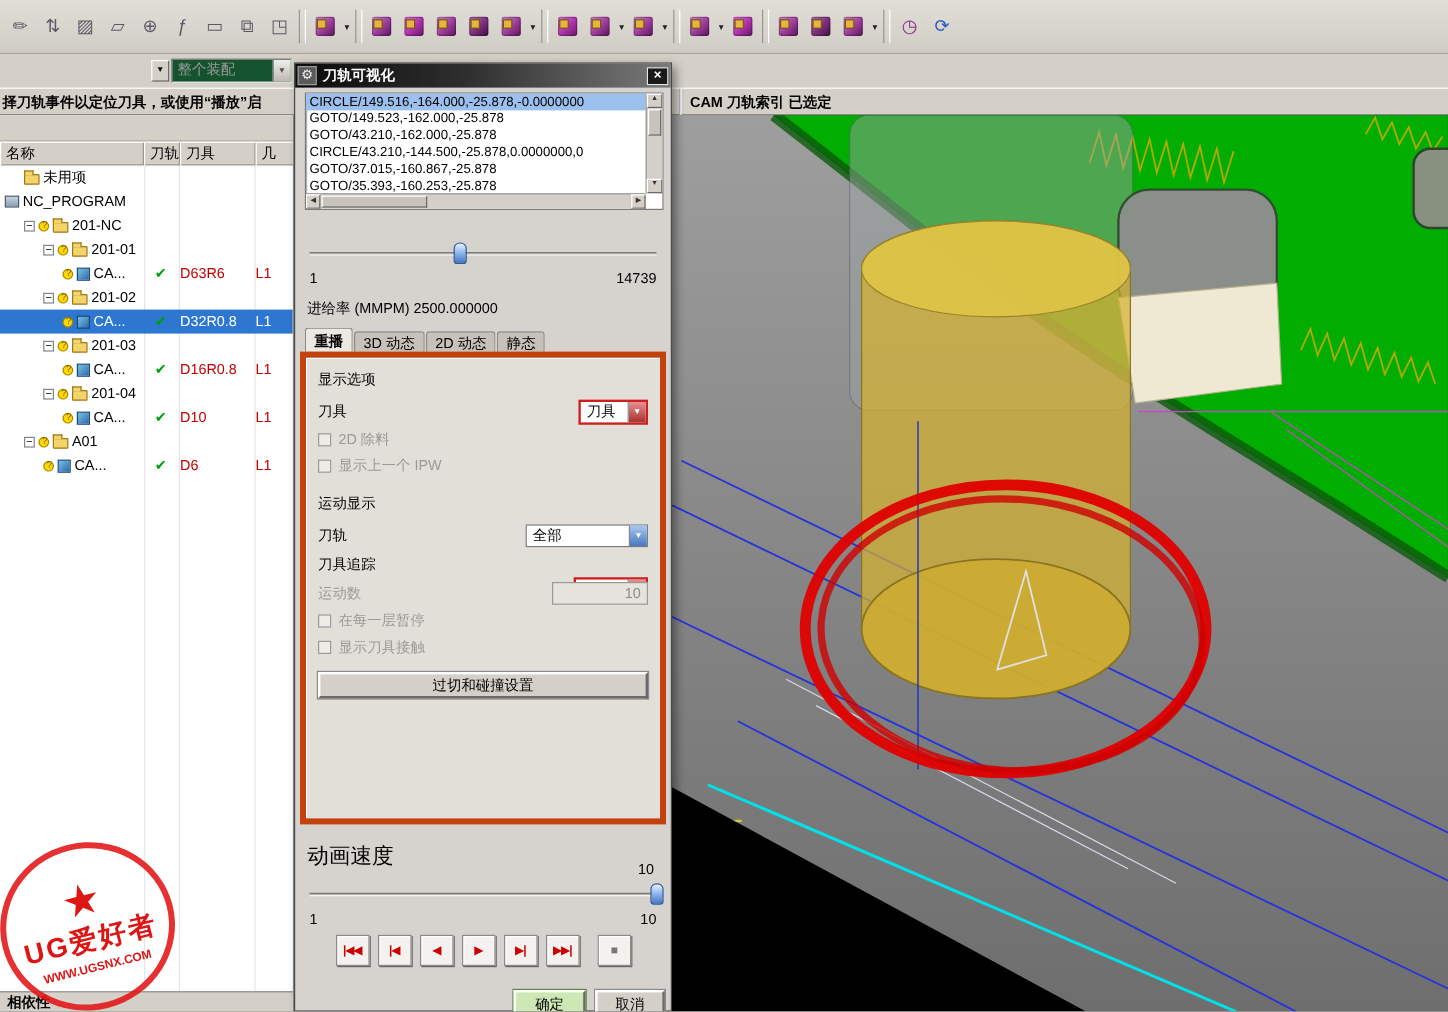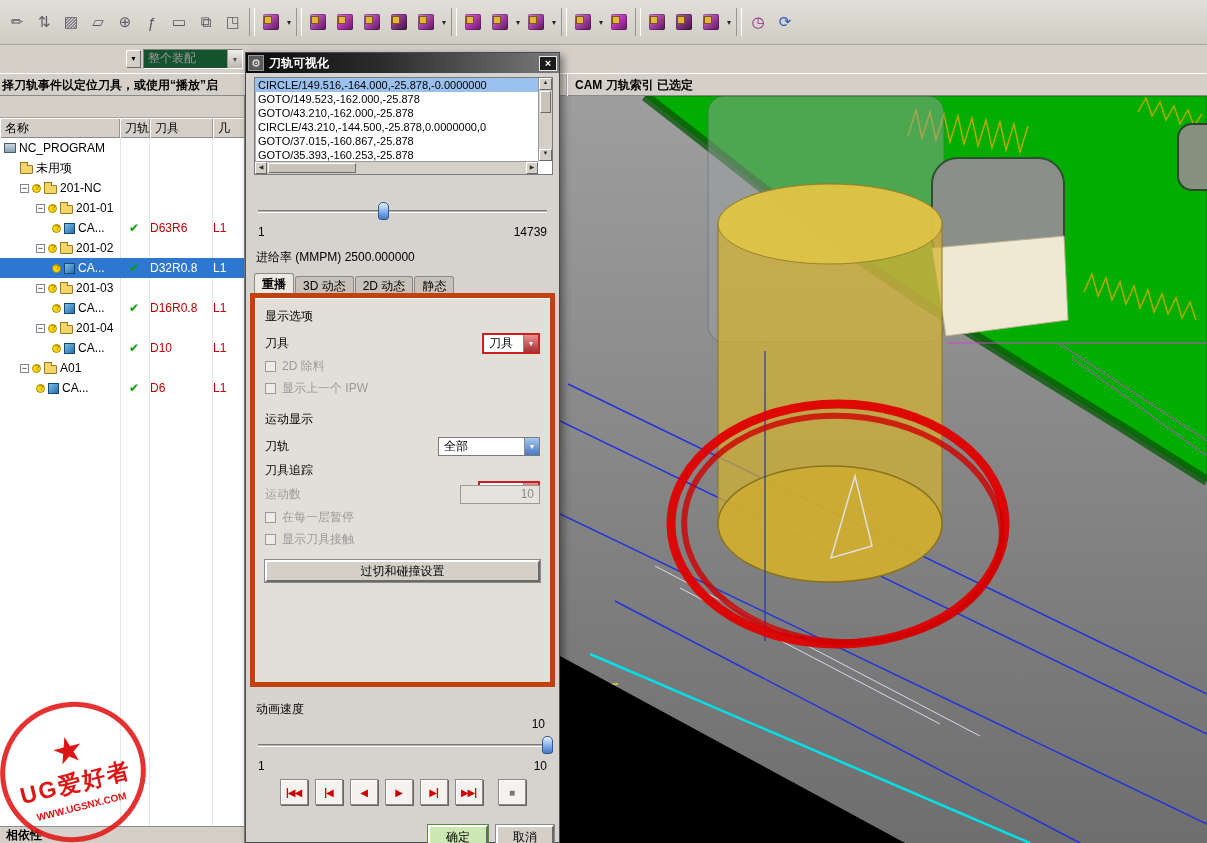--- a/index.html
+++ b/index.html
@@ -126,21 +126,21 @@
   .combo.red .btn { background:linear-gradient(#e89090,#a83030); color:#fff; }
   .combo.blue .btn { background:linear-gradient(#a8c8f0,#4878c0); color:#fff; }
   .w-narrow { width:58px; } .w-mid { width:62px;margin-top:43px; } .w-wide { width:102px; }
   .chkrow { display:flex; align-items:center; gap:6px; color:#9a9a9a; height:22px; font-size:12px; }
   .chkbox { width:11px; height:11px; border:1px solid #9a9a9a; background:#eeece8; flex:none; }
   .dinput { width:80px; height:19px; border:1px solid #9a9a9a; background:#e6e3dd; color:#8a8a8a;
     text-align:right; padding:0 5px; line-height:17px; font-size:12px; }
   .gouge-btn { display:block; width:100%; height:22px; margin-top:10px; background:#d4d0c8;
     border:2px solid; border-color:#fff #6a6a6a #6a6a6a #fff; font-size:12px;
     font-family:inherit; box-shadow:0 0 0 1px #8a8a8a; }
-  .anim-label { position:absolute; left:10px; top:628px; font-size:12px; }
+  .anim-label { position:absolute; left:10px; top:628px; font-size:18px; }
   .anim-value { position:absolute; right:14px; top:644px; font-size:12px; }
   .slider-speed { top:662px; }
   .range-speed { top:686px; }
   .playback { position:absolute; left:0; top:706px; width:100%; display:flex; justify-content:center; gap:7px; }
   .pbtn { width:28px; height:26px; background:#f4f2ee; border:1px solid #8a8a8a;
     box-shadow:1px 1px 0 #666, inset 1px 1px 0 #fff; color:#cc0000; font-weight:bold;
     font-size:10px; letter-spacing:-1px; font-family:inherit; padding:0; }
   .pbtn.muted { color:#777; margin-left:8px; }
   .okrow { position:absolute; left:0; top:752px; width:100%; height:24px; }
   .btn-ok { position:absolute; left:182px; width:60px; height:24px; background:#cde8b4;
@@ -293,31 +293,31 @@
       <span class="hc" style="left:0;width:120px;">名称</span>
       <span class="hc" style="left:120px;width:30px;">刀轨</span>
       <span class="hc" style="left:150px;width:63px;">刀具</span>
       <span class="hc" style="left:213px;width:32px;border-right:none;">几</span>
     </div>
     <div class="tree">
       <div class="vline" style="left:120px"></div>
       <div class="vline" style="left:149px"></div>
       <div class="vline" style="left:212px"></div>
     <div class="trow">
+          <span class="ind" style="width: 20px;"></span>
+          <span class="ic ic-folder"></span>
+          <span class="tlabel">未用项</span>
+          <span class="col col1"></span>
+          <span class="col col2"></span>
+          <span class="col col3"></span>
+        </div>
+        <div class="trow">
           <span class="ind" style="width: 4px;"></span>
           <span class="ic ic-program"></span>
           <span class="tlabel">NC_PROGRAM</span>
-          <span class="col col1"></span>
-          <span class="col col2"></span>
-          <span class="col col3"></span>
-        </div>
-        <div class="trow">
-          <span class="ind" style="width: 20px;"></span>
-          <span class="ic ic-folder"></span>
-          <span class="tlabel">未用项</span>
           <span class="col col1"></span>
           <span class="col col2"></span>
           <span class="col col3"></span>
         </div>
         <div class="trow">
           <span class="ind" style="width: 20px;"></span>
           <span class="expander">−</span>
           <span class="ic ic-lamp"></span>
           <span class="ic ic-folder"></span>
           <span class="tlabel">201-NC</span>

